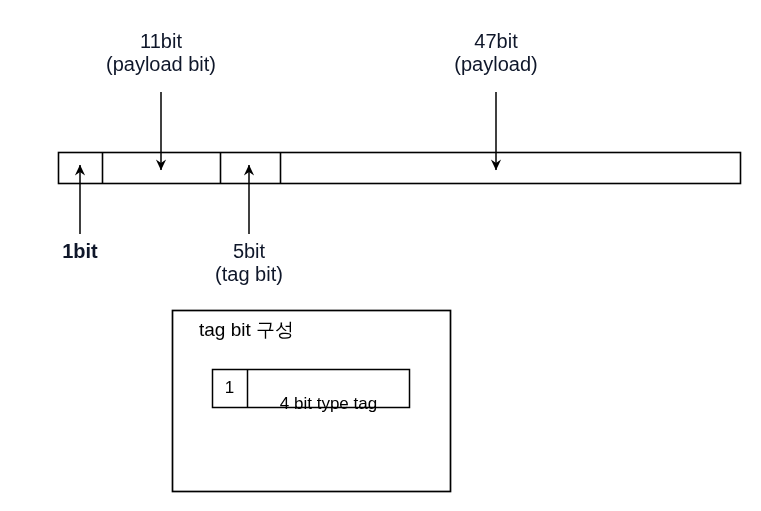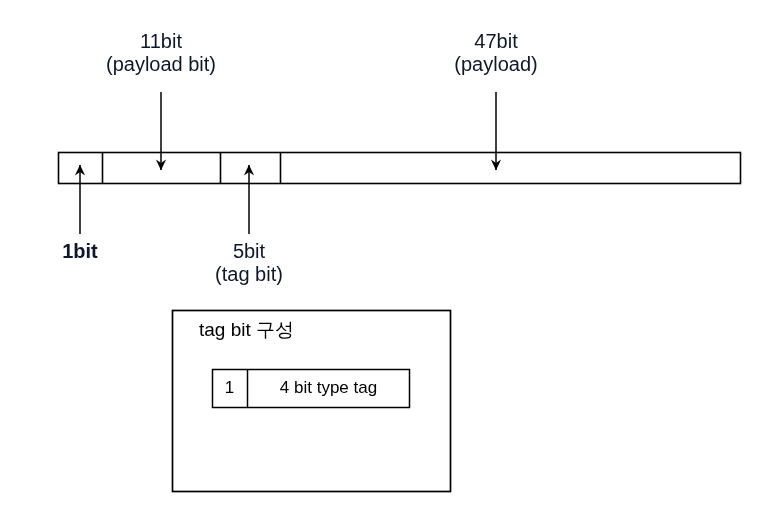--- a/index.html
+++ b/index.html
@@ -112,15 +112,15 @@
 
   <div class="caption" style="left:184px; top:240px; width:130px;">
     <span class="cap-line">5bit</span>
     <span class="cap-line">(tag bit)</span>
   </div>
 
   <div class="box-title" style="left:184px; top:318px;margin-left:15px;">tag bit 구성</div>
 
   <div class="cell-text" style="left:212px; top:378px; width:35px; text-align:center;">1</div>
 
-  <div class="cell-text" style="left:248px; top:378px; width:161px; text-align:center;">4 bit type tag</div>
+  <div class="cell-text" style="left:248px; top:394px; width:161px; text-align:center;">4 bit type tag</div>
 
 </div>
 
 </body></html>

